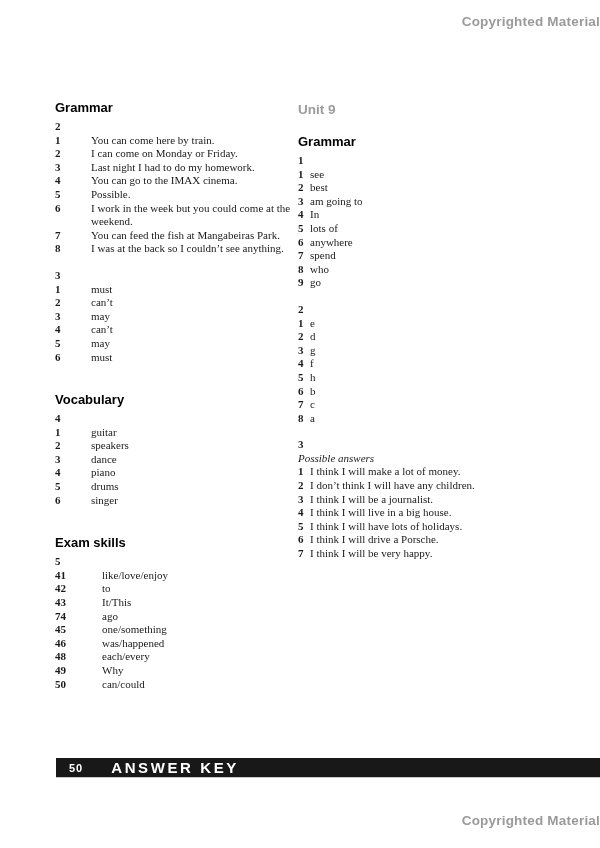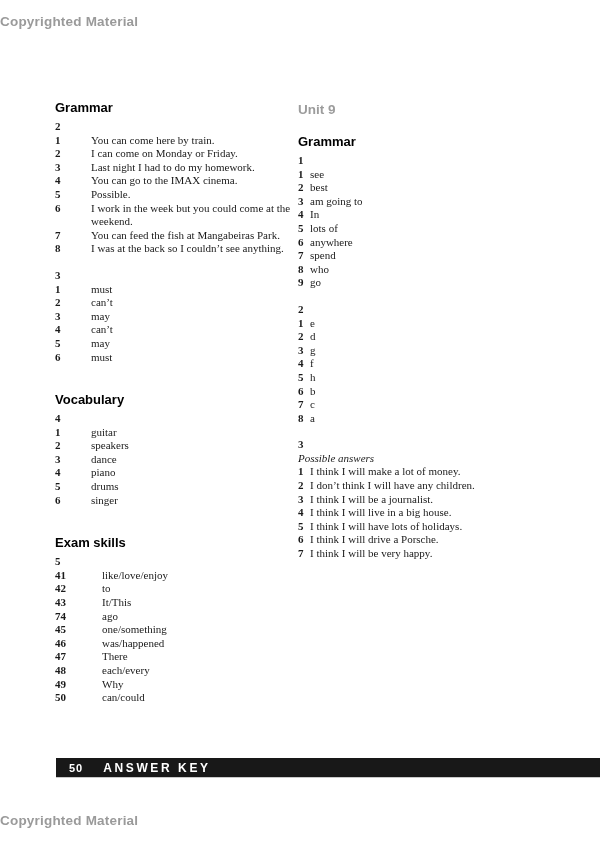--- a/index.html
+++ b/index.html
@@ -7,21 +7,21 @@
     position: relative;
     width: 600px;
     height: 848px;
     background: #ffffff;
     overflow: hidden;
   }
   .copyright {
     position: absolute;
     left: 0;
     width: 100%;
-    text-align: left;
+    text-align: right;
     font-family: "Liberation Sans", sans-serif;
     font-weight: 700;
     font-size: 13.5px;
     color: #9a9a9a;
     letter-spacing: 0.2px;
   }
   .copyright.top { top: 14px; }
   .copyright.bottom { top: 813px; }
 
   .col {
@@ -78,23 +78,23 @@
     font-family: "Liberation Sans", sans-serif;
   }
   .page-num {
     font-weight: 700;
     font-size: 11px;
     margin-left: 13px;
     letter-spacing: 1px;
   }
   .footer-label {
     font-weight: 700;
-    font-size: 12px;
+    font-size: 15px;
     letter-spacing: 2.6px;
-    margin-left: 20px;
+    margin-left: 28px;
   }
 </style>
 </head>
 <body>
 
 <div class="page">
   <div class="copyright top">Copyrighted Material</div>
 
   <div class="col" id="left-col">
       <h2 class="section-heading">Grammar</h2>
@@ -207,24 +207,20 @@
           <span class="num">74</span>
           <span class="txt">ago</span>
         </div>
         <div class="answer-item wide">
           <span class="num">45</span>
           <span class="txt">one/something</span>
         </div>
         <div class="answer-item wide">
           <span class="num">46</span>
           <span class="txt">was/happened</span>
-        </div>
-        <div class="answer-item wide">
-          <span class="num">47</span>
-          <span class="txt">There</span>
         </div>
         <div class="answer-item wide">
           <span class="num">48</span>
           <span class="txt">each/every</span>
         </div>
         <div class="answer-item wide">
           <span class="num">49</span>
           <span class="txt">Why</span>
         </div>
         <div class="answer-item wide">

